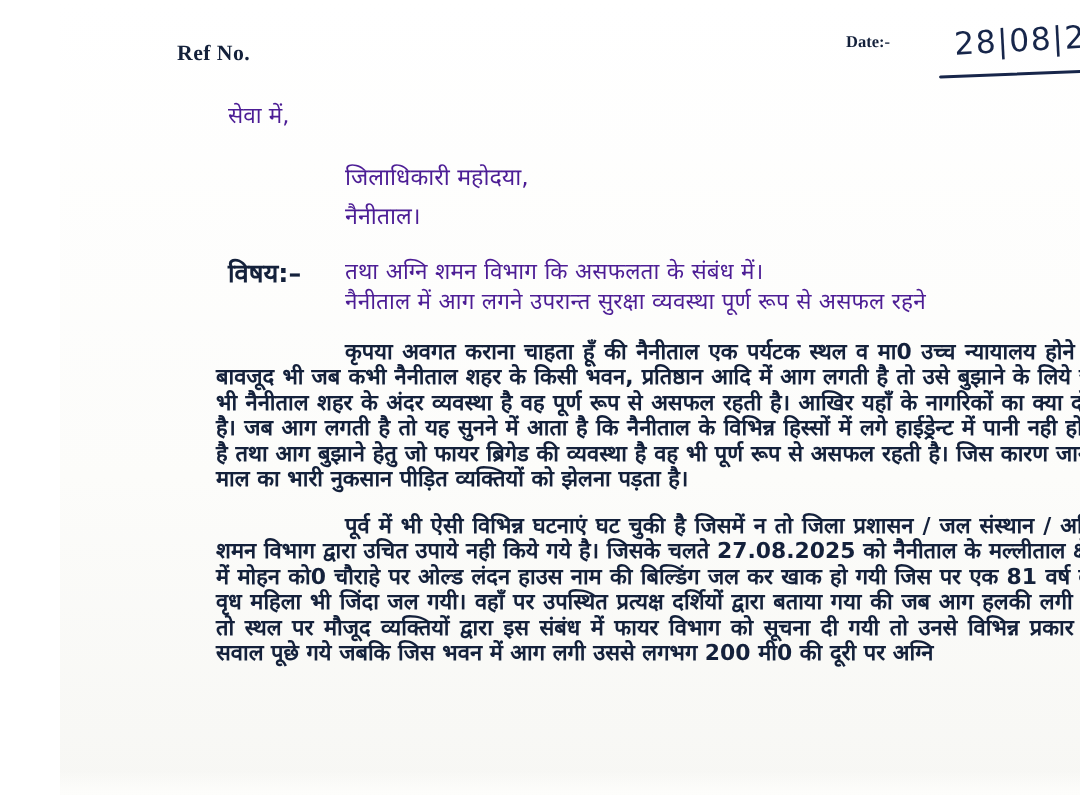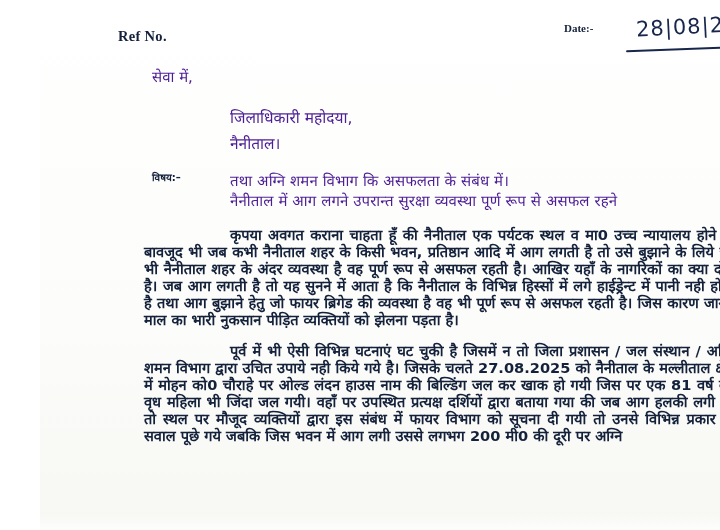--- a/index.html
+++ b/index.html
@@ -108,21 +108,21 @@
   }
   .subject-block {
     position: relative;
     margin-top: 4px;
     margin-bottom: 16px;
   }
   .subject-label {
     position: absolute;
     left: 112px;
     top: 0;
-    font-size: 10px;
+    font-size: 17px;
     font-weight: 600;
   }
   .subject-text-1 {
     margin-left: 190px;
     font-size: 15px;
     letter-spacing: .1px;
   }
   .subject-text-2 {
     margin-left: 190px;
     font-size: 15px;

